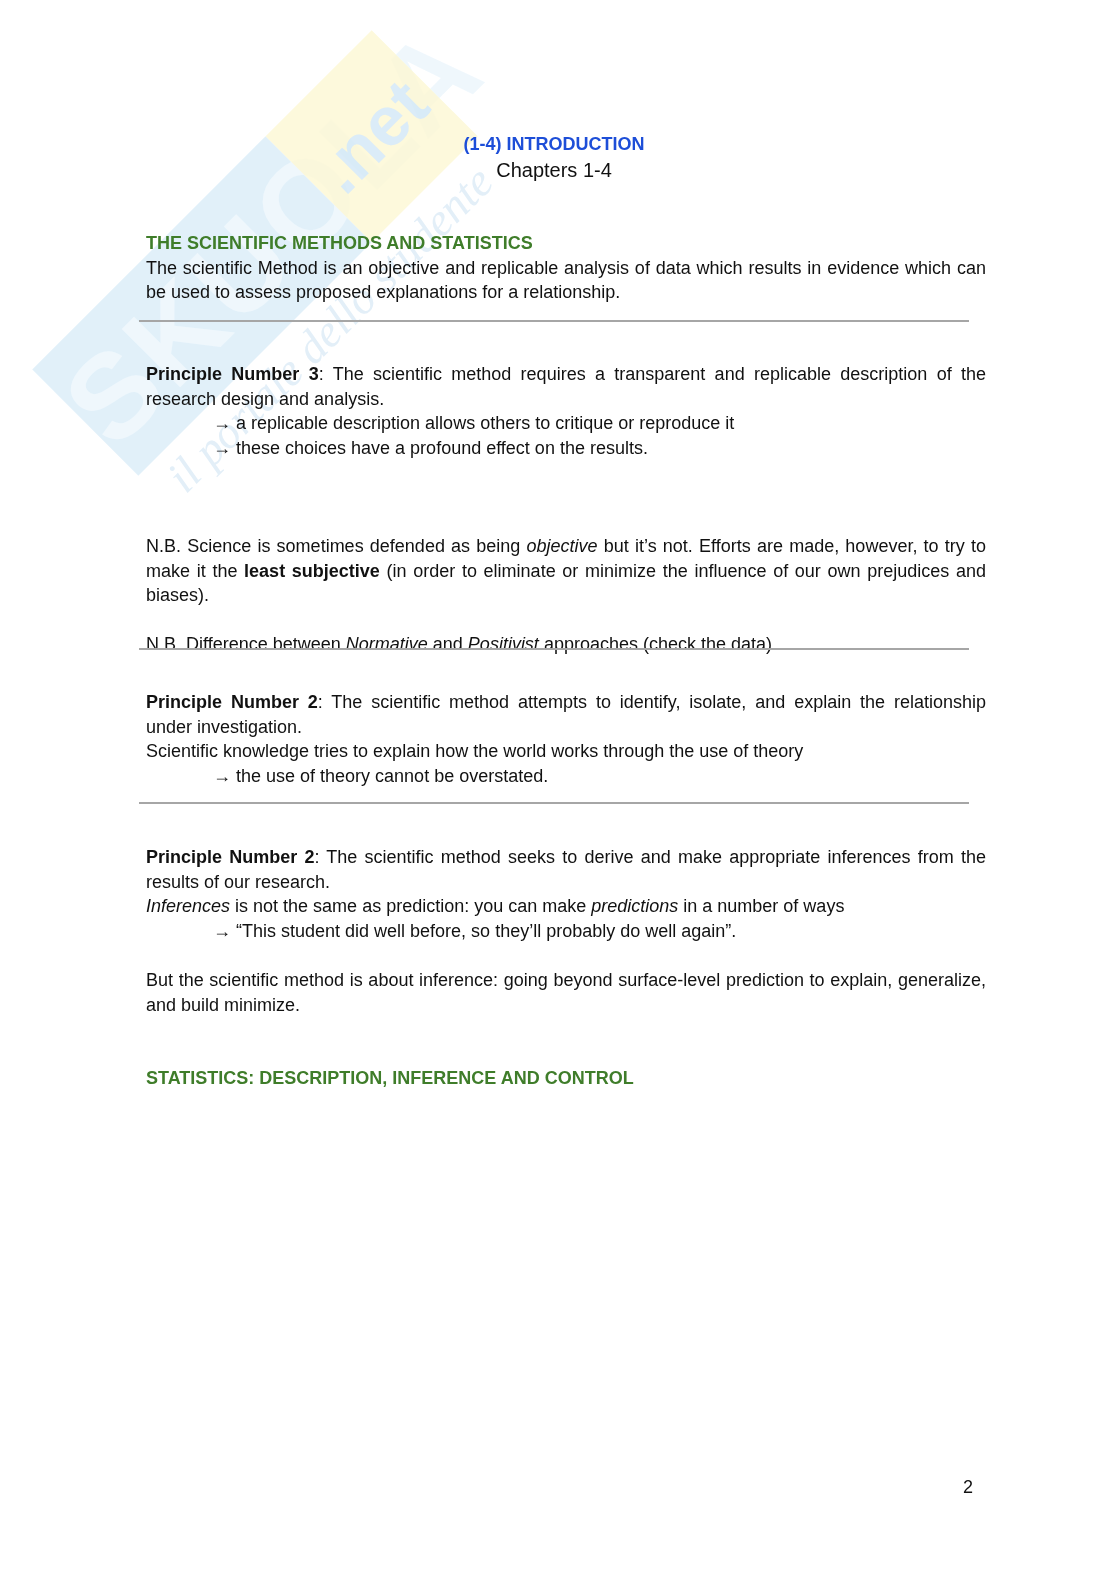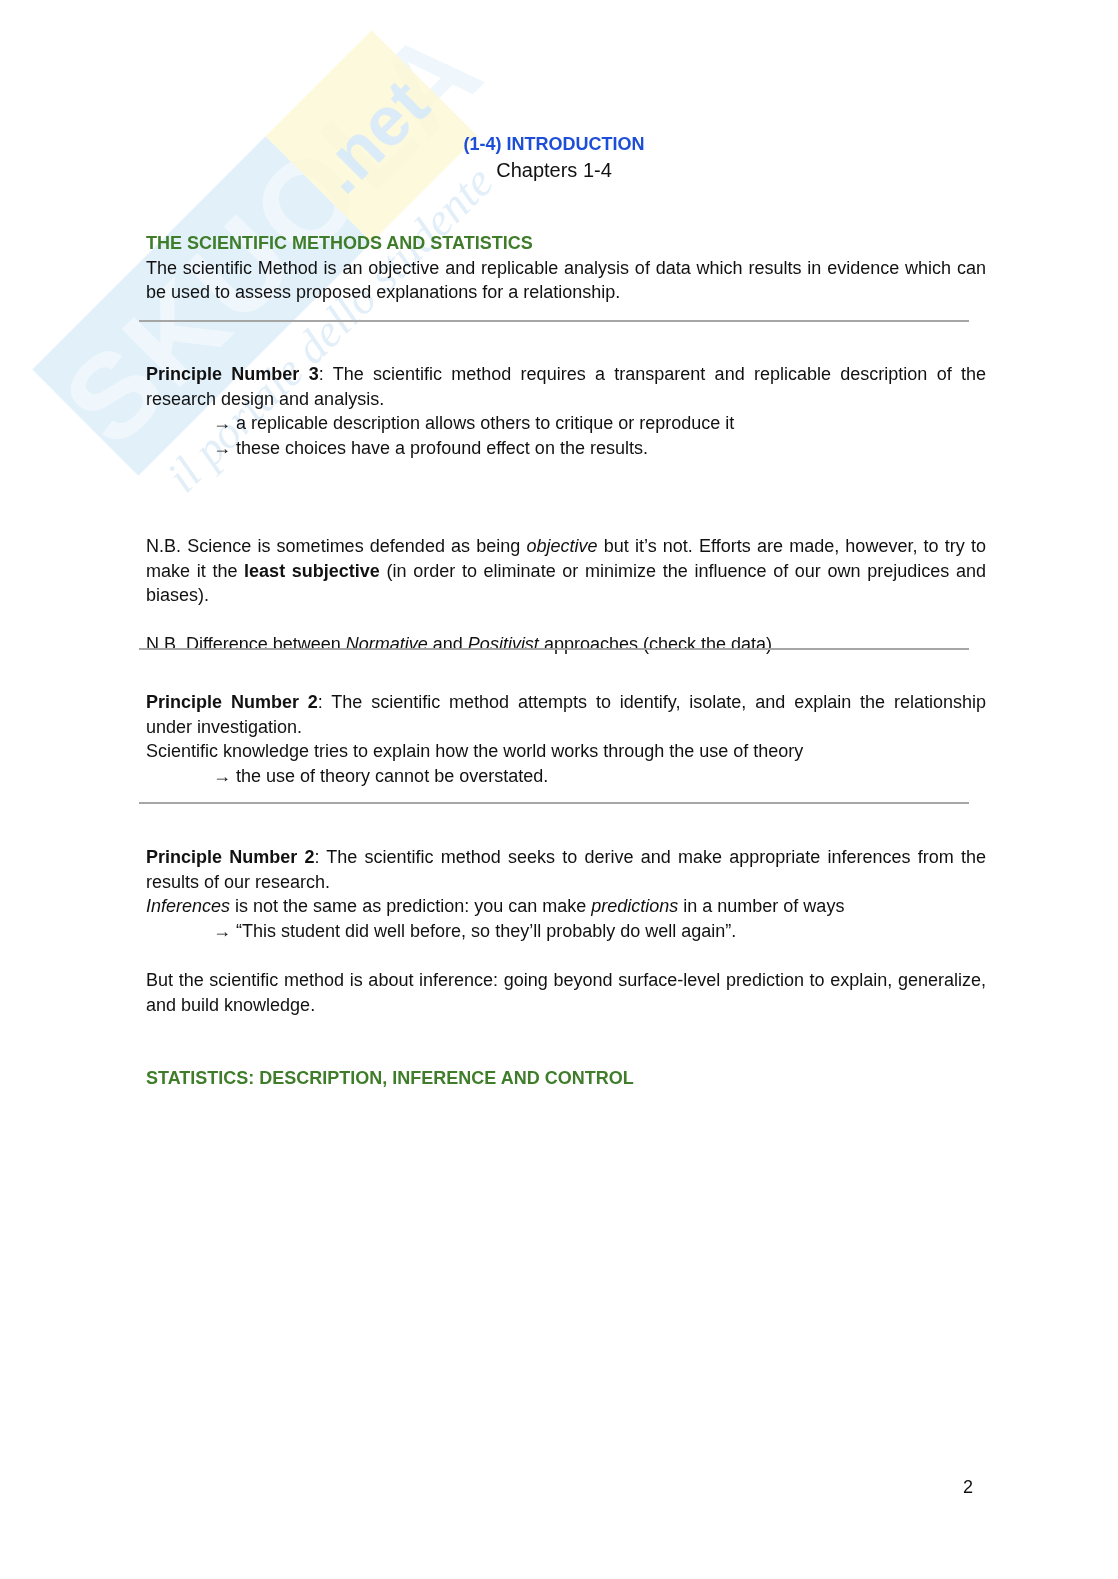--- a/index.html
+++ b/index.html
@@ -91,19 +91,19 @@
 <div class="block" style="top:821px;">
   <div class="justify">
     <b>Principle Number 2</b><span>: The scientific method seeks to derive and make appropriate inferences from the results of our research.</span>
   </div>
   <div>
     <i>Inferences</i><span> is not the same as prediction: you can make </span><i>predictions</i><span> in a number of ways</span>
   </div>
   <div class="indent">→ “This student did well before, so they’ll probably do well again”.</div>
 </div>
 
-<div class="block justify" style="top:944px;">But the scientific method is about inference: going beyond surface-level prediction to explain, generalize, and build knowledge.</div>
+<div class="block justify" style="top:944px;">But the scientific method is about inference: going beyond surface-level prediction to explain, generalize, and build minimize.</div>
 
 <div class="block" style="top:1042px;">
   <div class="h-green">STATISTICS: DESCRIPTION, INFERENCE AND CONTROL</div>
 </div>
 
 <div class="pagenum">2</div>
 
 </body></html>

